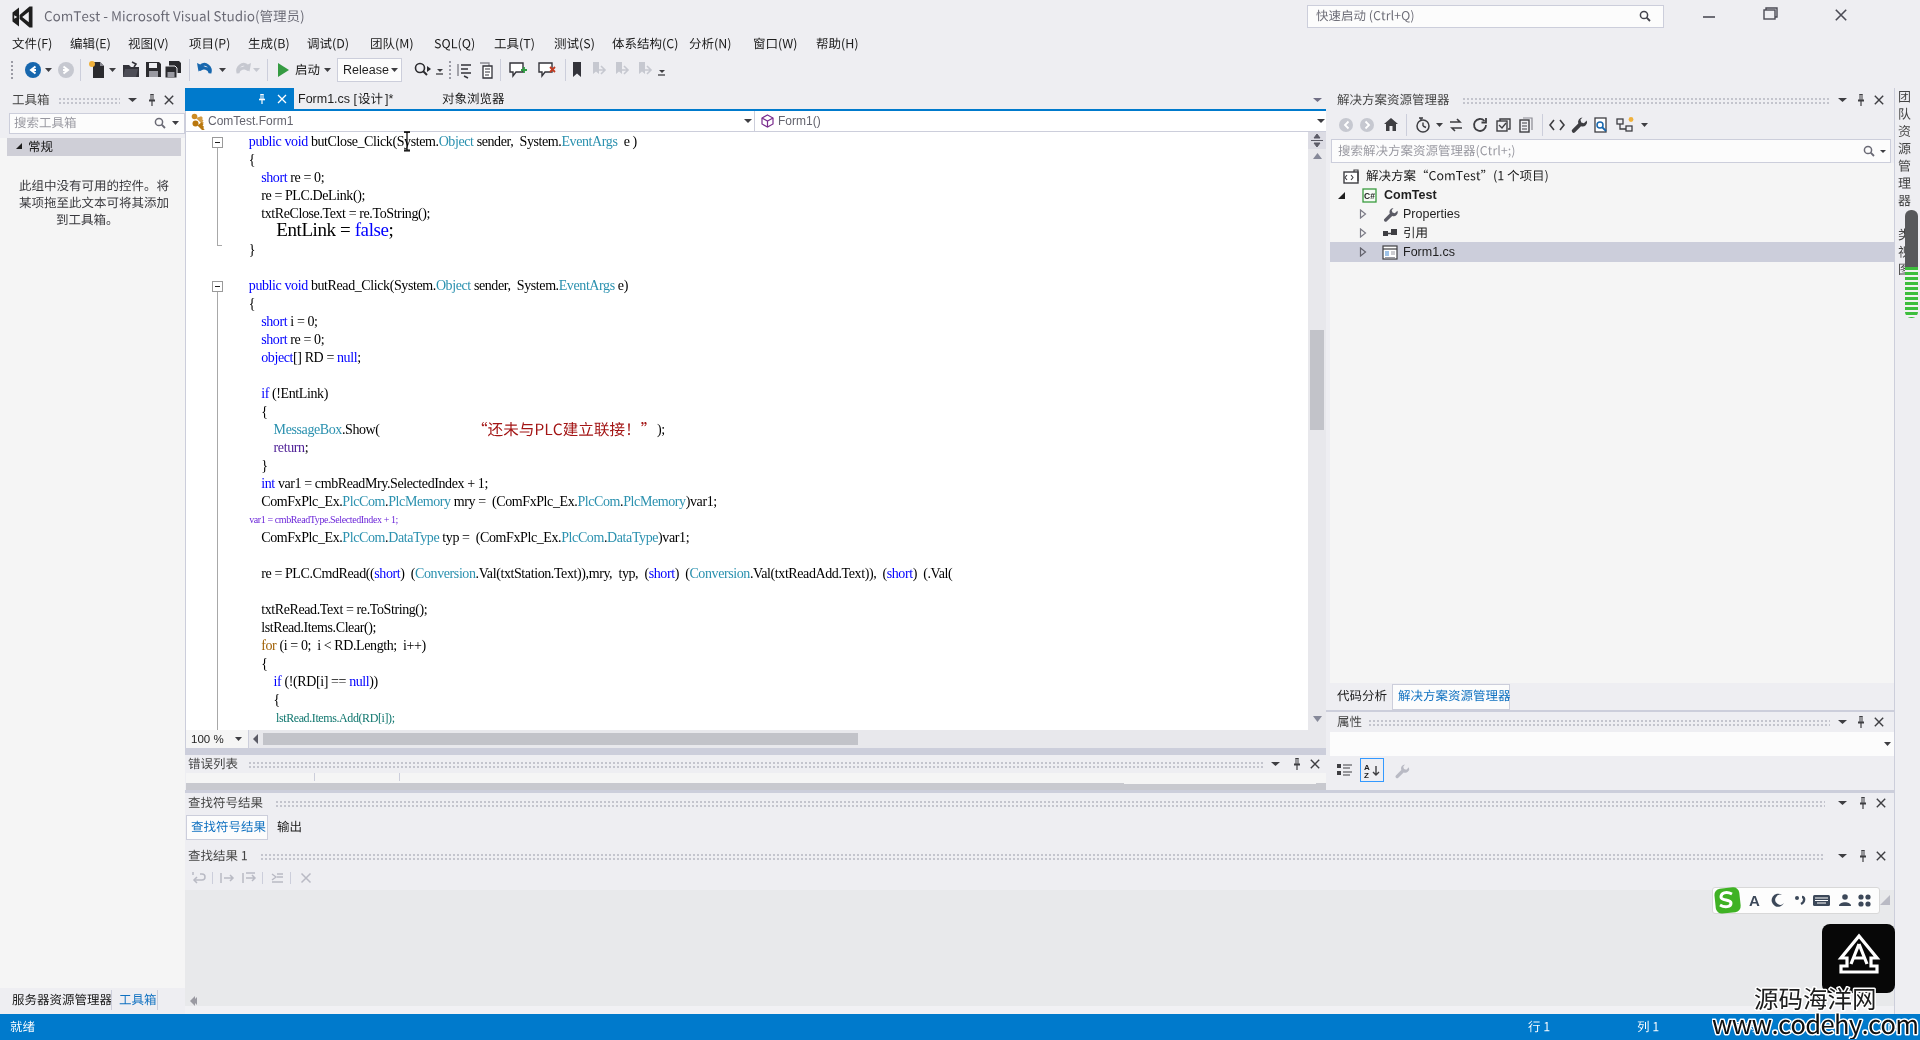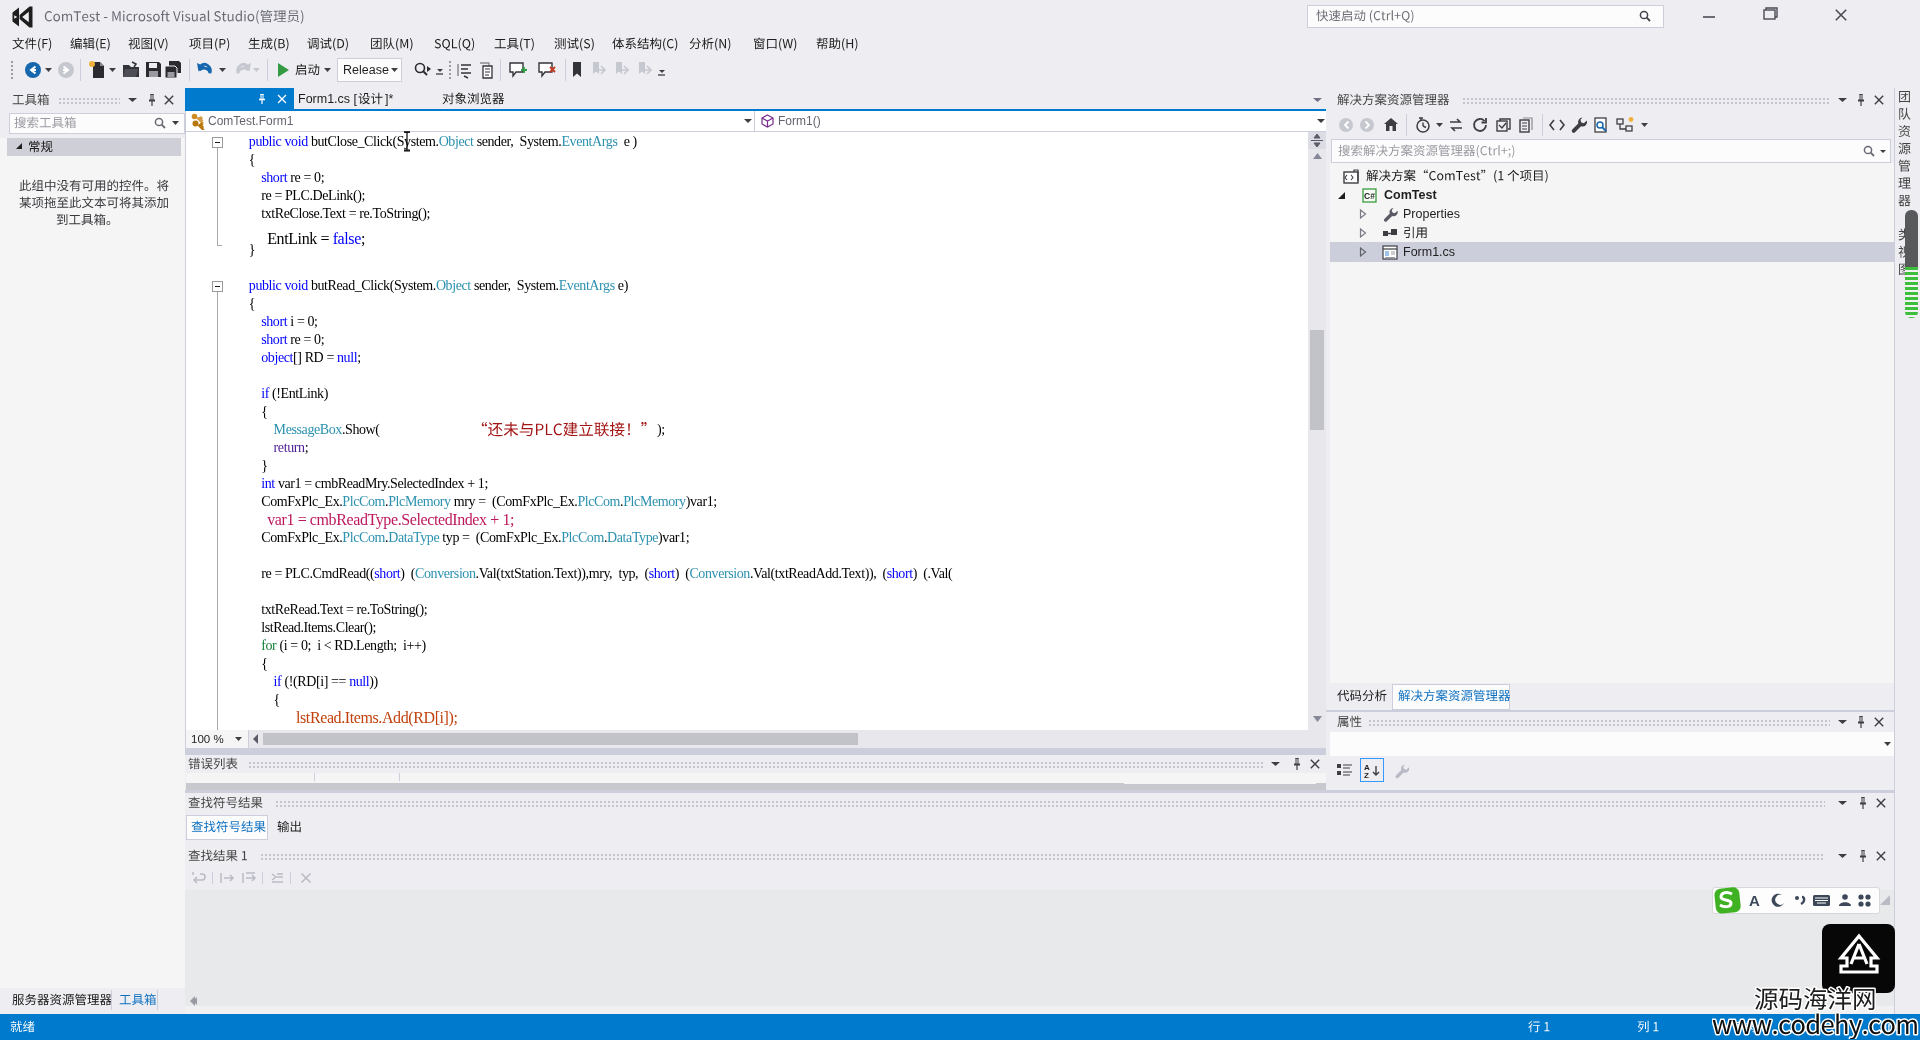--- a/index.html
+++ b/index.html
@@ -296,43 +296,43 @@
 <svg width="10" height="21" viewBox="0 0 10 21" style="position:absolute;left:402px;top:131px;">
     <path d="M2,1 h3 m3,0 h-3 v18 m0,0 h-3 m3,0 h3 M5,19 h0" stroke="#000" stroke-width="1.2" fill="none"></path>
     <path d="M2,1.2 h6 M2,19.8 h6" stroke="#000" stroke-width="1.2"></path>
   </svg>
 <div style="position:absolute;left:186px;top:132px;width:1122px;height:616px;overflow:hidden">
     <div class="mono" style="position:absolute;left:38px;top:1px;height:18px;line-height:18px;font-size:14px;letter-spacing:-0.4px;color:#000;white-space:pre">        <i style="font-style:normal;color:#0000FF">public</i> <i style="font-style:normal;color:#0000FF">void</i> butClose_Click(System.<i style="font-style:normal;color:#2B91AF">Object</i> sender,  System.<i style="font-style:normal;color:#2B91AF">EventArgs</i>  e )</div>
     <div class="mono" style="position:absolute;left:38px;top:19px;height:18px;line-height:18px;font-size:14px;letter-spacing:-0.4px;color:#000;white-space:pre">        {</div>
     <div class="mono" style="position:absolute;left:38px;top:37px;height:18px;line-height:18px;font-size:14px;letter-spacing:-0.4px;color:#000;white-space:pre">            <i style="font-style:normal;color:#0000FF">short</i> re = 0;</div>
     <div class="mono" style="position:absolute;left:38px;top:55px;height:18px;line-height:18px;font-size:14px;letter-spacing:-0.4px;color:#000;white-space:pre">            re = PLC.DeLink();</div>
     <div class="mono" style="position:absolute;left:38px;top:73px;height:18px;line-height:18px;font-size:14px;letter-spacing:-0.4px;color:#000;white-space:pre">            txtReClose.Text = re.ToString();</div>
-    <div class="mono" style="position:absolute;left:38px;top:98px;height:18px;line-height:18px;font-size:16px;letter-spacing:-0.4px;color:#000;white-space:pre">            EntLink = <i style="font-style:normal;color:#0000FF">false</i>;</div>
+    <div class="mono" style="position:absolute;left:38px;top:89px;height:18px;line-height:18px;font-size:19px;letter-spacing:-0.4px;color:#000;white-space:pre">            EntLink = <i style="font-style:normal;color:#0000FF">false</i>;</div>
     <div class="mono" style="position:absolute;left:38px;top:109px;height:18px;line-height:18px;font-size:14px;letter-spacing:-0.4px;color:#000;white-space:pre">        }</div>
     <div class="mono" style="position:absolute;left:38px;top:145px;height:18px;line-height:18px;font-size:14px;letter-spacing:-0.4px;color:#000;white-space:pre">        <i style="font-style:normal;color:#0000FF">public</i> <i style="font-style:normal;color:#0000FF">void</i> butRead_Click(System.<i style="font-style:normal;color:#2B91AF">Object</i> sender,  System.<i style="font-style:normal;color:#2B91AF">EventArgs</i> e)</div>
     <div class="mono" style="position:absolute;left:38px;top:163px;height:18px;line-height:18px;font-size:14px;letter-spacing:-0.4px;color:#000;white-space:pre">        {</div>
     <div class="mono" style="position:absolute;left:38px;top:181px;height:18px;line-height:18px;font-size:14px;letter-spacing:-0.4px;color:#000;white-space:pre">            <i style="font-style:normal;color:#0000FF">short</i> i = 0;</div>
     <div class="mono" style="position:absolute;left:38px;top:199px;height:18px;line-height:18px;font-size:14px;letter-spacing:-0.4px;color:#000;white-space:pre">            <i style="font-style:normal;color:#0000FF">short</i> re = 0;</div>
     <div class="mono" style="position:absolute;left:38px;top:217px;height:18px;line-height:18px;font-size:14px;letter-spacing:-0.4px;color:#000;white-space:pre">            <i style="font-style:normal;color:#0000FF">object</i>[] RD = <i style="font-style:normal;color:#0000FF">null</i>;</div>
     <div class="mono" style="position:absolute;left:38px;top:253px;height:18px;line-height:18px;font-size:14px;letter-spacing:-0.4px;color:#000;white-space:pre">            <i style="font-style:normal;color:#0000FF">if</i> (!EntLink)</div>
     <div class="mono" style="position:absolute;left:38px;top:271px;height:18px;line-height:18px;font-size:14px;letter-spacing:-0.4px;color:#000;white-space:pre">            {</div>
     <div class="mono" style="position:absolute;left:38px;top:307px;height:18px;line-height:18px;font-size:14px;letter-spacing:-0.4px;color:#000;white-space:pre">                <i style="font-style:normal;color:#4c1d95">return</i>;</div>
     <div class="mono" style="position:absolute;left:38px;top:325px;height:18px;line-height:18px;font-size:14px;letter-spacing:-0.4px;color:#000;white-space:pre">            }</div>
     <div class="mono" style="position:absolute;left:38px;top:343px;height:18px;line-height:18px;font-size:14px;letter-spacing:-0.4px;color:#000;white-space:pre">            <i style="font-style:normal;color:#0000FF">int</i> var1 = cmbReadMry.SelectedIndex + 1;</div>
     <div class="mono" style="position:absolute;left:38px;top:361px;height:18px;line-height:18px;font-size:14px;letter-spacing:-0.4px;color:#000;white-space:pre">            ComFxPlc_Ex.<i style="font-style:normal;color:#2B91AF">PlcCom</i>.<i style="font-style:normal;color:#2B91AF">PlcMemory</i> mry =  (ComFxPlc_Ex.<i style="font-style:normal;color:#2B91AF">PlcCom</i>.<i style="font-style:normal;color:#2B91AF">PlcMemory</i>)var1;</div>
-    <div class="mono" style="position:absolute;left:38px;top:379px;height:18px;line-height:18px;font-size:16px;letter-spacing:-0.4px;color:#be185d;white-space:pre">            var1 = cmbReadType.SelectedIndex + 1;</div>
+    <div class="mono" style="position:absolute;left:38px;top:379px;height:18px;line-height:18px;font-size:10px;letter-spacing:-0.4px;color:#6d28d9;white-space:pre">            var1 = cmbReadType.SelectedIndex + 1;</div>
     <div class="mono" style="position:absolute;left:38px;top:397px;height:18px;line-height:18px;font-size:14px;letter-spacing:-0.4px;color:#000;white-space:pre">            ComFxPlc_Ex.<i style="font-style:normal;color:#2B91AF">PlcCom</i>.<i style="font-style:normal;color:#2B91AF">DataType</i> typ =  (ComFxPlc_Ex.<i style="font-style:normal;color:#2B91AF">PlcCom</i>.<i style="font-style:normal;color:#2B91AF">DataType</i>)var1;</div>
     <div class="mono" style="position:absolute;left:38px;top:433px;height:18px;line-height:18px;font-size:14px;letter-spacing:-0.4px;color:#000;white-space:pre">            re = PLC.CmdRead((<i style="font-style:normal;color:#0000FF">short</i>)  (<i style="font-style:normal;color:#2B91AF">Conversion</i>.Val(txtStation.Text)),mry,  typ,  (<i style="font-style:normal;color:#0000FF">short</i>)  (<i style="font-style:normal;color:#2B91AF">Conversion</i>.Val(txtReadAdd.Text)),  (<i style="font-style:normal;color:#0000FF">short</i>)  (.Val(</div>
     <div class="mono" style="position:absolute;left:38px;top:469px;height:18px;line-height:18px;font-size:14px;letter-spacing:-0.4px;color:#000;white-space:pre">            txtReRead.Text = re.ToString();</div>
     <div class="mono" style="position:absolute;left:38px;top:487px;height:18px;line-height:18px;font-size:14px;letter-spacing:-0.4px;color:#000;white-space:pre">            lstRead.Items.Clear();</div>
-    <div class="mono" style="position:absolute;left:38px;top:505px;height:18px;line-height:18px;font-size:14px;letter-spacing:-0.4px;color:#000;white-space:pre">            <i style="font-style:normal;color:#15803d">for</i> (i = 0;  i &lt; RD.Length;  i++)</div>
+    <div class="mono" style="position:absolute;left:38px;top:505px;height:18px;line-height:18px;font-size:14px;letter-spacing:-0.4px;color:#000;white-space:pre">            <i style="font-style:normal;color:#a16207">for</i> (i = 0;  i &lt; RD.Length;  i++)</div>
     <div class="mono" style="position:absolute;left:38px;top:523px;height:18px;line-height:18px;font-size:14px;letter-spacing:-0.4px;color:#000;white-space:pre">            {</div>
     <div class="mono" style="position:absolute;left:38px;top:541px;height:18px;line-height:18px;font-size:14px;letter-spacing:-0.4px;color:#000;white-space:pre">                <i style="font-style:normal;color:#0000FF">if</i> (!(RD[i] == <i style="font-style:normal;color:#0000FF">null</i>))</div>
     <div class="mono" style="position:absolute;left:38px;top:559px;height:18px;line-height:18px;font-size:14px;letter-spacing:-0.4px;color:#000;white-space:pre">                {</div>
-    <div class="mono" style="position:absolute;left:38px;top:577px;height:18px;line-height:18px;font-size:16px;letter-spacing:-0.4px;color:#c2410c;white-space:pre">                    lstRead.Items.Add(RD[i]);</div>
+    <div class="mono" style="position:absolute;left:38px;top:577px;height:18px;line-height:18px;font-size:12px;letter-spacing:-0.4px;color:#0f766e;white-space:pre">                    lstRead.Items.Add(RD[i]);</div>
     <div class="mono" style="position:absolute;left:38px;top:595px;height:18px;line-height:18px;font-size:14px;letter-spacing:-0.4px;color:#000;white-space:pre">                }</div>
     <div class="mono" style="position:absolute;left:38px;top:289px;height:18px;line-height:18px;font-size:14px;letter-spacing:-0.4px;white-space:pre">                <i style="font-style:normal;color:#2B91AF">MessageBox</i>.Show(</div>
   </div>
 <div style="position:absolute;left:472px;top:422px;width:185px;height:16px">
     <svg width="185" height="16" viewBox="0 -13.1 185 16" style="position:absolute;left:0;top:0;">
       <path d="M12 -12.6 11.7 -13.2C10.7 -12.8 9.7 -11.7 9.7 -10.3C9.7 -9.4 10.3 -8.8 11 -8.8C11.7 -8.8 12 -9.3 12 -9.8C12 -10.4 11.6 -10.8 11.1 -10.8C10.9 -10.8 10.7 -10.8 10.6 -10.7C10.6 -11.4 11.2 -12.2 12 -12.6ZM15 -12.6 14.7 -13.2C13.7 -12.8 12.7 -11.7 12.7 -10.3C12.7 -9.4 13.3 -8.8 14 -8.8C14.7 -8.8 15 -9.3 15 -9.8C15 -10.4 14.6 -10.8 14 -10.8C13.9 -10.8 13.7 -10.8 13.6 -10.7C13.6 -11.4 14.2 -12.2 15 -12.6Z M26.2 -7.6C27.3 -6.5 28.8 -4.9 29.5 -4L30.4 -4.8C29.6 -5.7 28.1 -7.2 27 -8.3ZM16.9 -12.2C17.7 -11.4 18.8 -10.3 19.3 -9.5L20.2 -10.3C19.7 -11 18.6 -12.1 17.8 -12.9ZM20.7 -12V-10.9H25.4C24.2 -8.4 22.2 -6.2 20 -4.9C20.3 -4.7 20.7 -4.2 20.9 -4C22.2 -4.9 23.5 -6 24.6 -7.4V-1H25.8V-9.1C26.1 -9.7 26.5 -10.3 26.7 -10.9H30.1V-12ZM19.5 -7.8H16.3V-6.7H18.3V-1.8C17.6 -1.5 16.8 -0.8 16 0.1L16.8 1.3C17.6 0.2 18.3 -0.8 18.8 -0.8C19.2 -0.8 19.7 -0.2 20.4 0.2C21.5 0.9 22.8 1.1 24.9 1.1C26.4 1.1 29.3 1 30.4 0.9C30.5 0.5 30.6 -0.1 30.8 -0.4C29.2 -0.2 26.8 -0.1 24.9 -0.1C23.1 -0.1 21.7 -0.2 20.7 -0.9C20.1 -1.2 19.8 -1.5 19.5 -1.7Z M38.4 -13.1V-10.5H33.3V-9.4H38.4V-6.7H32.2V-5.5H37.7C36.3 -3.5 33.9 -1.6 31.7 -0.6C32 -0.4 32.4 0.1 32.6 0.4C34.6 -0.7 36.8 -2.5 38.4 -4.6V1.2H39.6V-4.7C41.1 -2.6 43.3 -0.7 45.4 0.4C45.6 0.1 46 -0.4 46.3 -0.6C44.1 -1.6 41.7 -3.5 40.3 -5.5H45.9V-6.7H39.6V-9.4H44.8V-10.5H39.6V-13.1Z M47.7 -3.7V-2.6H57.4V-3.7ZM50.9 -12.8C50.5 -10.6 49.8 -7.7 49.4 -5.9L50.3 -5.9H50.6H59.4C59 -2.3 58.6 -0.7 58 -0.2C57.8 -0.1 57.6 -0 57.2 -0C56.8 -0 55.6 -0.1 54.4 -0.2C54.6 0.2 54.8 0.6 54.8 1C55.9 1.1 57 1.1 57.6 1.1C58.3 1 58.7 0.9 59.1 0.5C59.8 -0.2 60.2 -2 60.7 -6.4C60.7 -6.6 60.7 -7 60.7 -7H50.9C51.1 -7.9 51.3 -8.8 51.5 -9.8H60.5V-11H51.7L52 -12.6Z M64 0H65.4V-4.6H67.3C69.8 -4.6 71.5 -5.7 71.5 -8.1C71.5 -10.6 69.8 -11.4 67.2 -11.4H64ZM65.4 -5.7V-10.3H67C69.1 -10.3 70.1 -9.8 70.1 -8.1C70.1 -6.4 69.1 -5.7 67.1 -5.7Z M73.9 0H80.3V-1.2H75.3V-11.4H73.9Z M86.6 0.2C88.1 0.2 89.2 -0.4 90.1 -1.4L89.3 -2.4C88.6 -1.5 87.8 -1.1 86.7 -1.1C84.5 -1.1 83.1 -2.9 83.1 -5.8C83.1 -8.6 84.6 -10.4 86.7 -10.4C87.7 -10.4 88.5 -9.9 89.1 -9.3L89.9 -10.2C89.2 -11 88.1 -11.6 86.7 -11.6C83.8 -11.6 81.7 -9.4 81.7 -5.7C81.7 -2 83.8 0.2 86.6 0.2Z M96.8 -11.8V-10.8H99.8V-9.7H95.8V-8.8H99.8V-7.5H96.7V-6.6H99.8V-5.4H96.6V-4.5H99.8V-3.3H96V-2.3H99.8V-0.8H100.9V-2.3H105.3V-3.3H100.9V-4.5H104.7V-5.4H100.9V-6.6H104.4V-8.8H105.4V-9.7H104.4V-11.8H100.9V-13.1H99.8V-11.8ZM100.9 -8.8H103.3V-7.5H100.9ZM100.9 -9.7V-10.8H103.3V-9.7ZM92.2 -6.1C92.2 -6.3 92.6 -6.5 92.8 -6.6H94.7C94.5 -5.2 94.2 -4 93.8 -3C93.4 -3.6 93.1 -4.4 92.8 -5.4L91.9 -5C92.3 -3.8 92.8 -2.8 93.3 -2C92.8 -0.9 92.1 -0.1 91.3 0.5C91.5 0.6 92 1 92.1 1.2C92.9 0.7 93.6 -0.1 94.1 -1.1C95.7 0.5 98 0.9 100.9 0.9H105.3C105.3 0.5 105.5 0 105.7 -0.2C104.9 -0.2 101.5 -0.2 100.9 -0.2C98.3 -0.2 96.1 -0.5 94.6 -2.1C95.2 -3.5 95.7 -5.3 95.9 -7.5L95.3 -7.7L95 -7.7H93.7C94.5 -8.8 95.3 -10.3 96 -11.8L95.2 -12.3L94.8 -12.1H91.7V-11.1H94.4C93.8 -9.7 93 -8.4 92.7 -8C92.4 -7.5 92 -7.1 91.7 -7.1C91.9 -6.8 92.1 -6.4 92.2 -6.1Z M107.8 -10.2V-9H120.4V-10.2ZM110 -7.9C110.6 -5.8 111.2 -3 111.5 -1.3L112.7 -1.6C112.4 -3.4 111.8 -6 111.1 -8.1ZM113 -12.9C113.3 -12.1 113.6 -11 113.7 -10.3L114.9 -10.7C114.8 -11.4 114.4 -12.4 114.1 -13.2ZM117.1 -8.1C116.6 -5.9 115.6 -2.6 114.7 -0.6H107.1V0.6H121.1V-0.6H116C116.8 -2.6 117.8 -5.6 118.4 -7.9Z M129.5 -12.4C130.1 -11.7 130.7 -10.6 131 -10L132 -10.5C131.7 -11.2 131.1 -12.1 130.4 -12.9ZM134.5 -12.9C134.2 -11.9 133.4 -10.7 132.9 -9.9H129V-8.8H131.8V-6.9L131.8 -5.9H128.6V-4.9H131.7C131.4 -3.1 130.6 -1.1 128 0.6C128.3 0.7 128.7 1.1 128.9 1.4C130.9 0 131.9 -1.6 132.5 -3.1C133.3 -1.2 134.5 0.4 136.2 1.2C136.4 0.9 136.7 0.5 137 0.3C135 -0.6 133.6 -2.5 132.9 -4.9H136.8V-5.9H133L133 -6.9V-8.8H136.2V-9.9H134.1C134.6 -10.6 135.2 -11.6 135.7 -12.5ZM122.5 -2.1 122.7 -1 126.8 -1.7V1.2H127.8V-1.9L129.1 -2.1L129 -3.1L127.8 -2.9V-11.4H128.5V-12.4H122.6V-11.4H123.5V-2.2ZM124.5 -11.4H126.8V-9.2H124.5ZM124.5 -8.2H126.8V-5.9H124.5ZM124.5 -4.9H126.8V-2.7L124.5 -2.4Z M144.6 -9.9C145.1 -9.3 145.5 -8.4 145.7 -7.9L146.7 -8.3C146.5 -8.8 146 -9.7 145.5 -10.3ZM140 -13.1V-10H138.1V-8.9H140V-5.4C139.2 -5.2 138.5 -5 137.9 -4.8L138.2 -3.7L140 -4.2V-0.1C140 0.1 139.9 0.1 139.7 0.1C139.6 0.1 139 0.1 138.4 0.1C138.5 0.4 138.7 0.9 138.7 1.2C139.6 1.2 140.2 1.2 140.6 1C140.9 0.8 141.1 0.5 141.1 -0.2V-4.6L142.6 -5.1L142.5 -6.2L141.1 -5.8V-8.9H142.6V-10H141.1V-13.1ZM146.4 -12.8C146.6 -12.4 146.9 -11.9 147.1 -11.5H143.5V-10.4H151.9V-11.5H148.3C148.1 -11.9 147.7 -12.5 147.4 -13ZM149.5 -10.3C149.2 -9.5 148.6 -8.5 148.2 -7.8H142.9V-6.8H152.3V-7.8H149.3C149.7 -8.4 150.2 -9.2 150.6 -9.9ZM149.4 -4.1C149.1 -3.1 148.7 -2.3 148 -1.7C147.1 -2 146.2 -2.4 145.4 -2.6C145.7 -3.1 146 -3.6 146.3 -4.1ZM143.7 -2.1C144.8 -1.8 145.9 -1.4 147 -1C145.9 -0.4 144.4 0 142.5 0.2C142.7 0.5 142.9 0.9 143 1.2C145.2 0.9 146.9 0.4 148.1 -0.5C149.4 0.1 150.6 0.7 151.3 1.3L152.1 0.4C151.3 -0.1 150.2 -0.7 149.1 -1.2C149.8 -2 150.3 -2.9 150.6 -4.1H152.5V-5.1H146.9C147.1 -5.6 147.4 -6.1 147.6 -6.5L146.5 -6.7C146.3 -6.2 146 -5.6 145.7 -5.1H142.7V-4.1H145.1C144.6 -3.4 144.2 -2.7 143.7 -2.1Z M156.5 -3.8H157.5L157.8 -9.8L157.9 -11.7H156.1L156.2 -9.8ZM157 0.1C157.5 0.1 158 -0.3 158 -1C158 -1.6 157.5 -2 157 -2C156.5 -2 156 -1.6 156 -1C156 -0.3 156.4 0.1 157 0.1Z M172.3 -9.3 172.6 -8.8C173.6 -9.2 174.6 -10.3 174.6 -11.7C174.6 -12.5 174 -13.2 173.3 -13.2C172.6 -13.2 172.3 -12.6 172.3 -12.1C172.3 -11.6 172.7 -11.1 173.2 -11.1C173.4 -11.1 173.6 -11.2 173.7 -11.3C173.7 -10.6 173.1 -9.8 172.3 -9.3ZM169.3 -9.3 169.6 -8.8C170.6 -9.2 171.6 -10.3 171.6 -11.7C171.6 -12.5 171 -13.2 170.3 -13.2C169.6 -13.2 169.3 -12.6 169.3 -12.1C169.3 -11.6 169.7 -11.1 170.3 -11.1C170.4 -11.1 170.6 -11.2 170.7 -11.3C170.7 -10.6 170.1 -9.8 169.3 -9.3Z" fill="#A31515"></path>
     </svg>
   </div>
 <div class="mono" style="position:absolute;left:657px;top:421px;height:18px;line-height:18px;font-size:14px;letter-spacing:-0.4px;color:#000;white-space:pre">);</div>
 <div style="position:absolute;left:1308px;top:132px;width:18px;height:616px;background:#E8E8EC;"></div>

